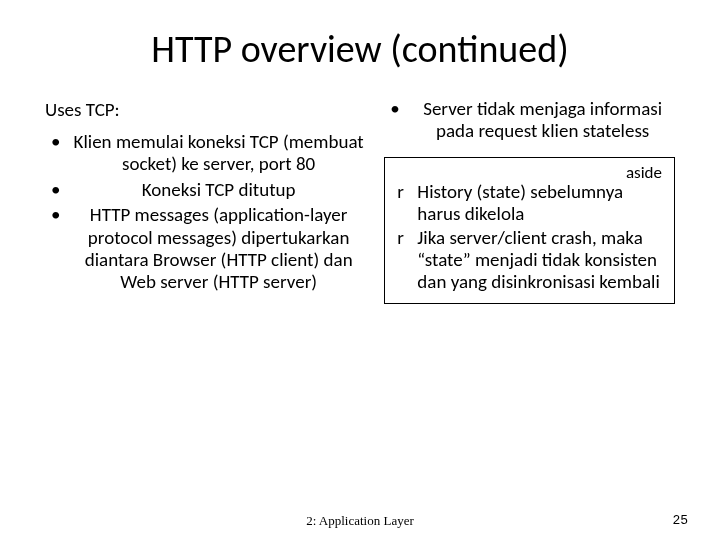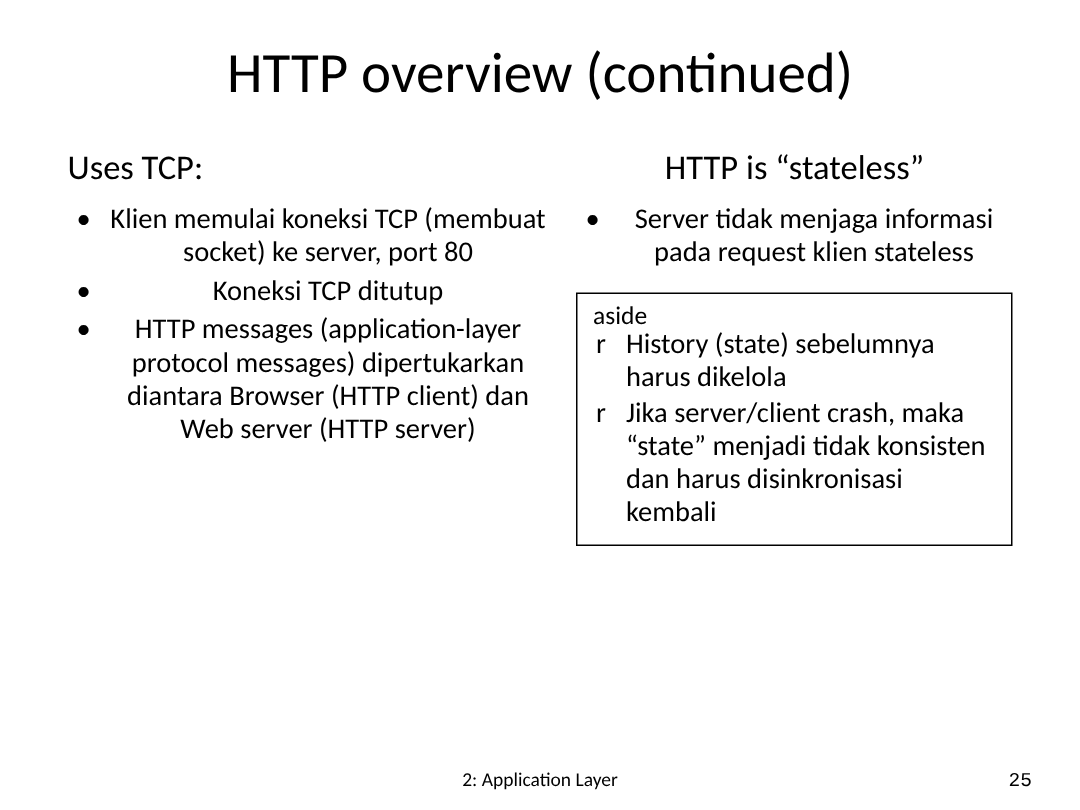--- a/index.html
+++ b/index.html
@@ -31,21 +31,21 @@
     display: flex;
     gap: 18px;
   }
   .col {
     flex: 1;
     min-width: 0;
   }
   .col-left { flex: 1.05; }
   .col-right { flex: 0.95; }
   .subhead {
-    font-size: 23px;
+    font-size: 19px;
     margin: 0 0 10px 0;
   }
   .subhead-left { font-weight: 400; }
   .subhead-right { font-weight: 400; text-align: center; }
   ul.bullets {
     list-style: none;
     padding: 0;
     margin: 0;
   }
   ul.bullets > li {
@@ -63,20 +63,21 @@
     top: 0;
     font-size: 19px;
   }
   .aside-box {
     border: 1.5px solid #000;
     margin-top: 14px;
     padding: 6px 10px 8px 10px;
     position: relative;
   }
   .aside-label {
+    text-align: right;
     font-size: 17px;
     margin: 0 2px 0 0;
     line-height: 1;
   }
   .aside-lead {
     font-size: 19px;
     line-height: 1.16;
     margin: 0 0 2px 0;
     padding-left: 22px;
   }
@@ -108,20 +109,21 @@
     justify-content: space-between;
     font-size: 13px;
     color: #000;
     padding: 0 32px 0 0;
     box-sizing: border-box;
   }
   .footer .center {
     position: absolute;
     left: 50%;
     transform: translateX(-50%);
+    font-family: Liberation Serif, serif;
   }
   .footer .right {
     margin-left: auto;
     font-family: Liberation Mono, monospace;
   }
 </style>
 </head>
 <body>
 
 <div class="slide">
@@ -133,30 +135,29 @@
     <div class="col col-left">
       <div class="subhead subhead-left">Uses TCP:</div>
       <ul class="bullets">
         <li>Klien memulai koneksi TCP (membuat socket) ke server, port 80</li>
         <li>Koneksi TCP ditutup</li>
         <li>HTTP messages (application-layer protocol messages) dipertukarkan diantara Browser (HTTP client) dan Web server (HTTP server)</li>
       </ul>
     </div>
 
     <div class="col col-right">
-      <div class="subhead subhead-right">HTTP is “stateless”</div>
       <ul class="bullets">
         <li>Server tidak menjaga informasi pada request klien stateless</li>
       </ul>
 
       <div class="aside-box">
         <div class="aside-label">aside</div>
         <ul class="rlist">
           <li>History (state) sebelumnya harus dikelola</li>
-          <li>Jika server/client crash, maka “state” menjadi tidak konsisten dan harus disinkronisasi kembali</li>
+          <li>Jika server/client crash, maka “state” menjadi tidak konsisten dan yang disinkronisasi kembali</li>
         </ul>
       </div>
     </div>
 
   </div>
 
   <div class="footer">
     <span class="center">2: Application Layer</span>
     <span class="right">25</span>
   </div>

